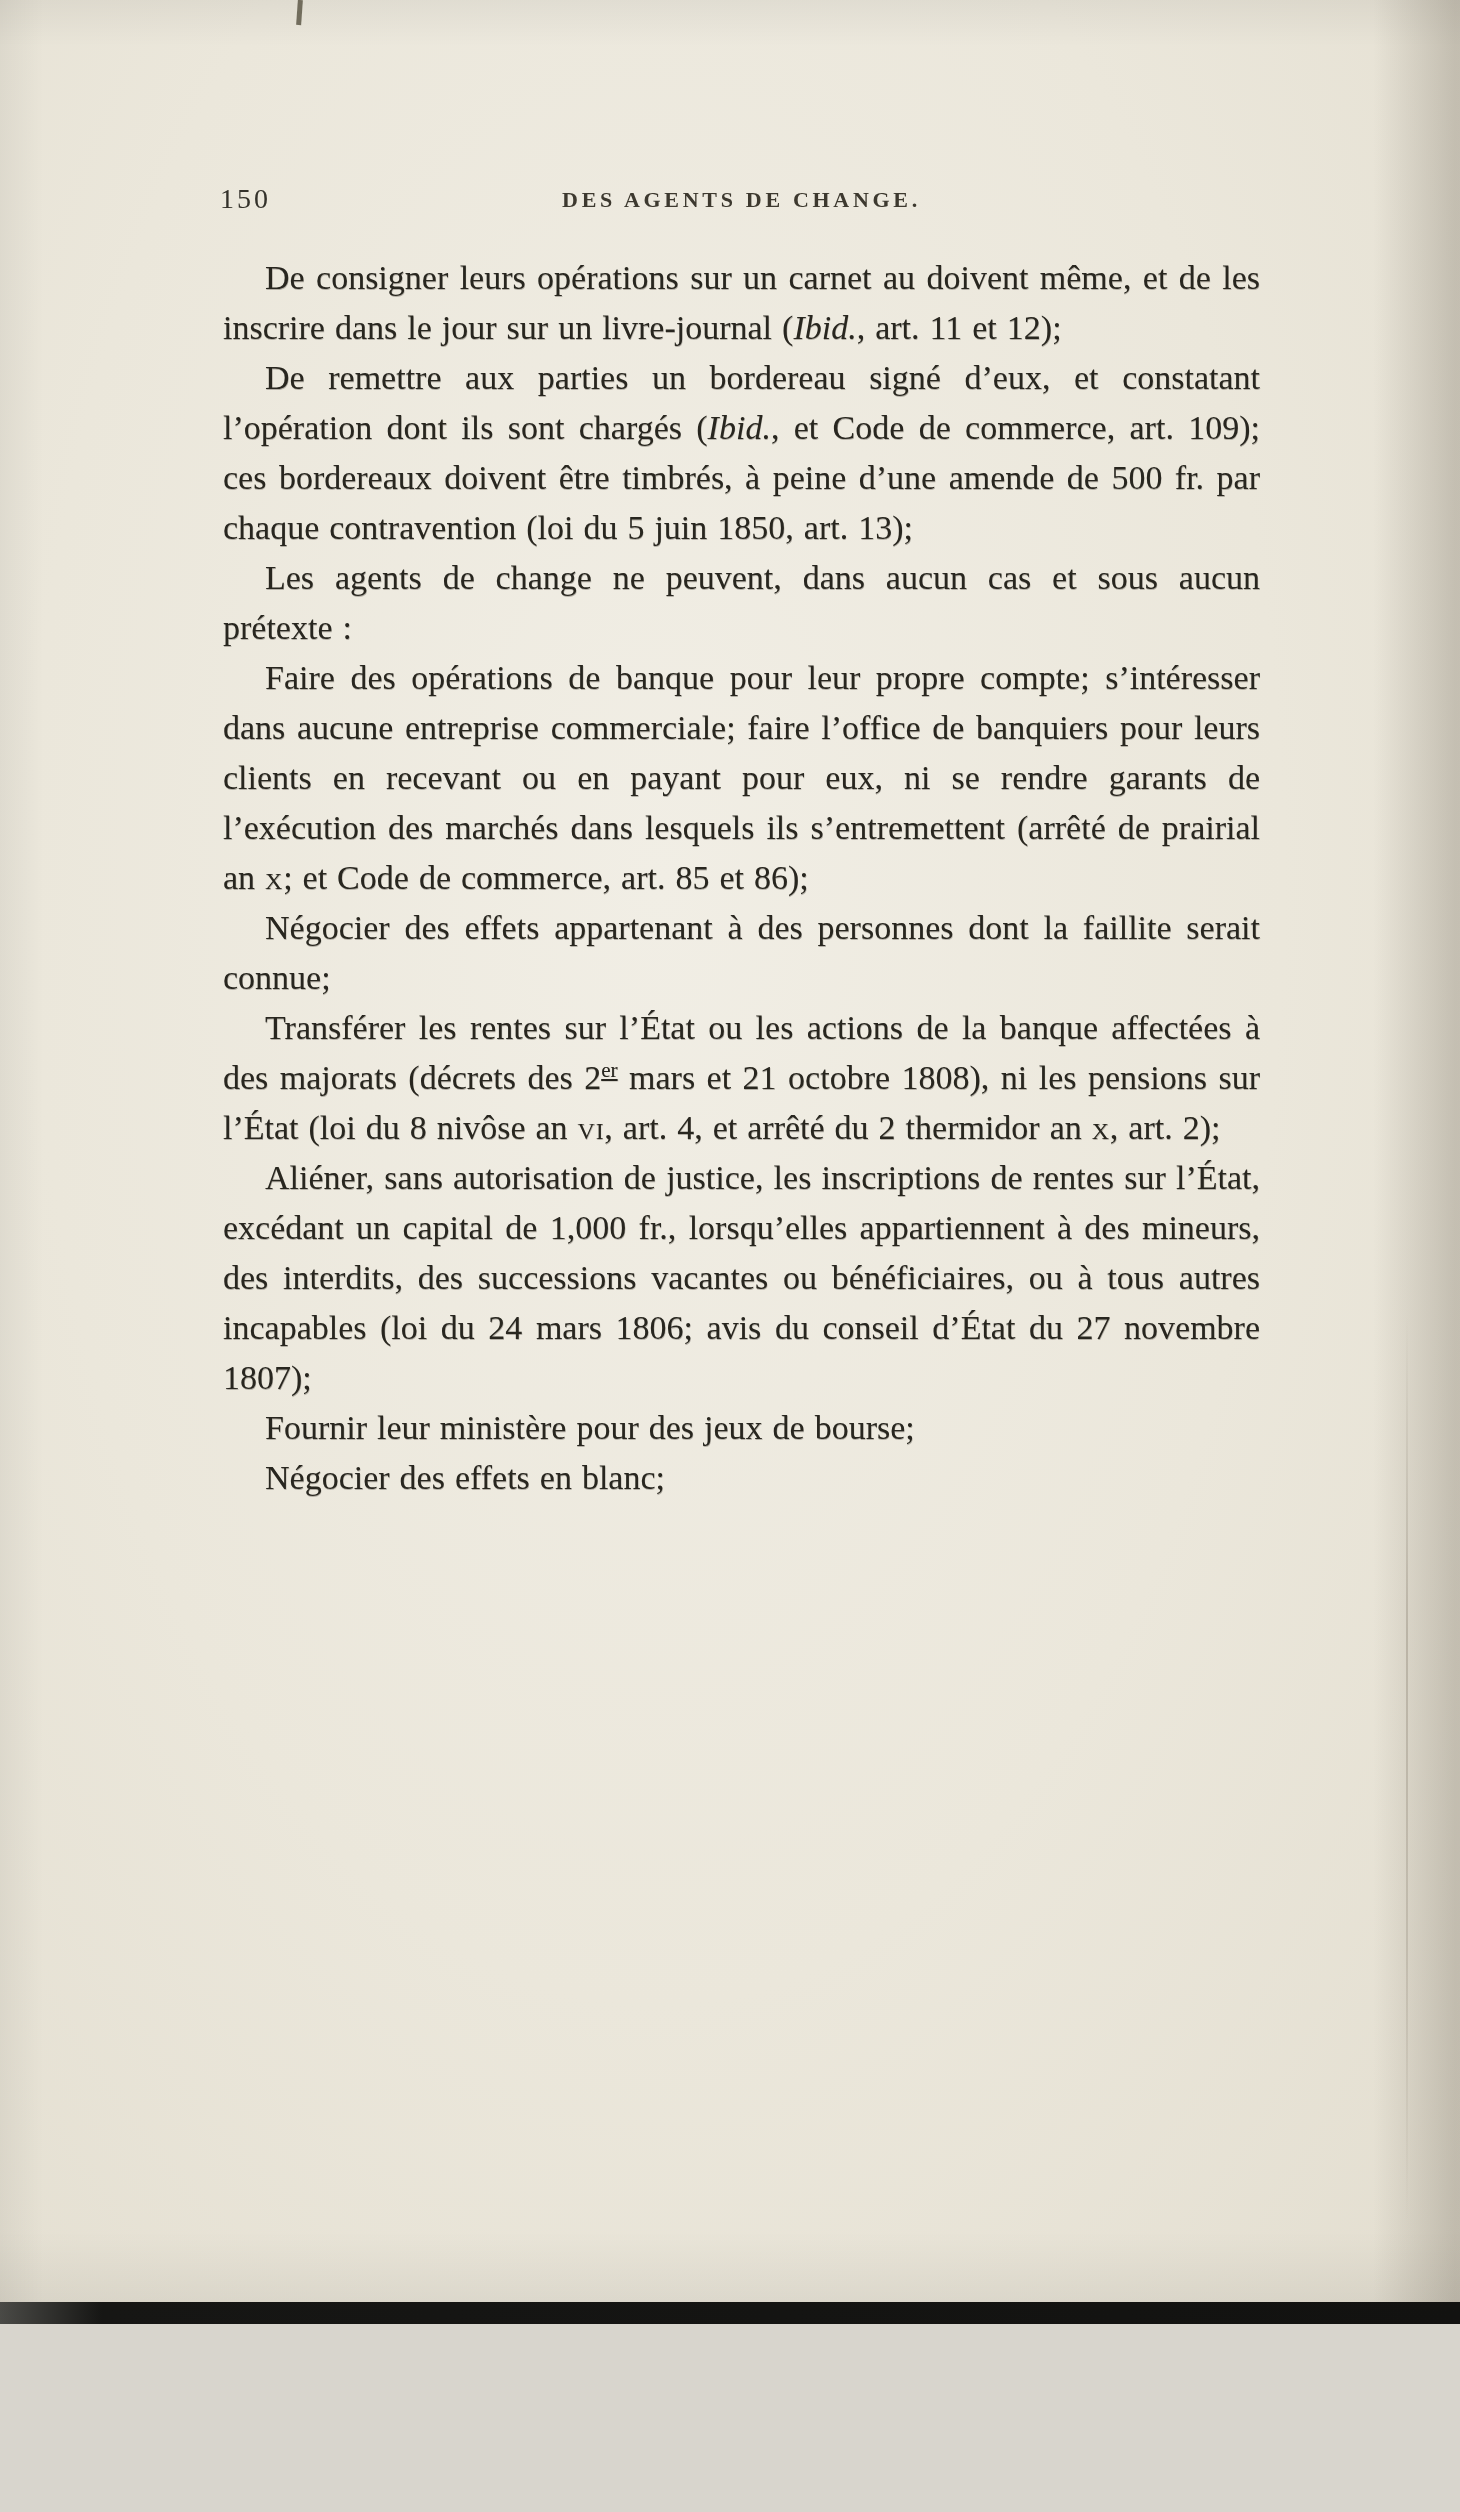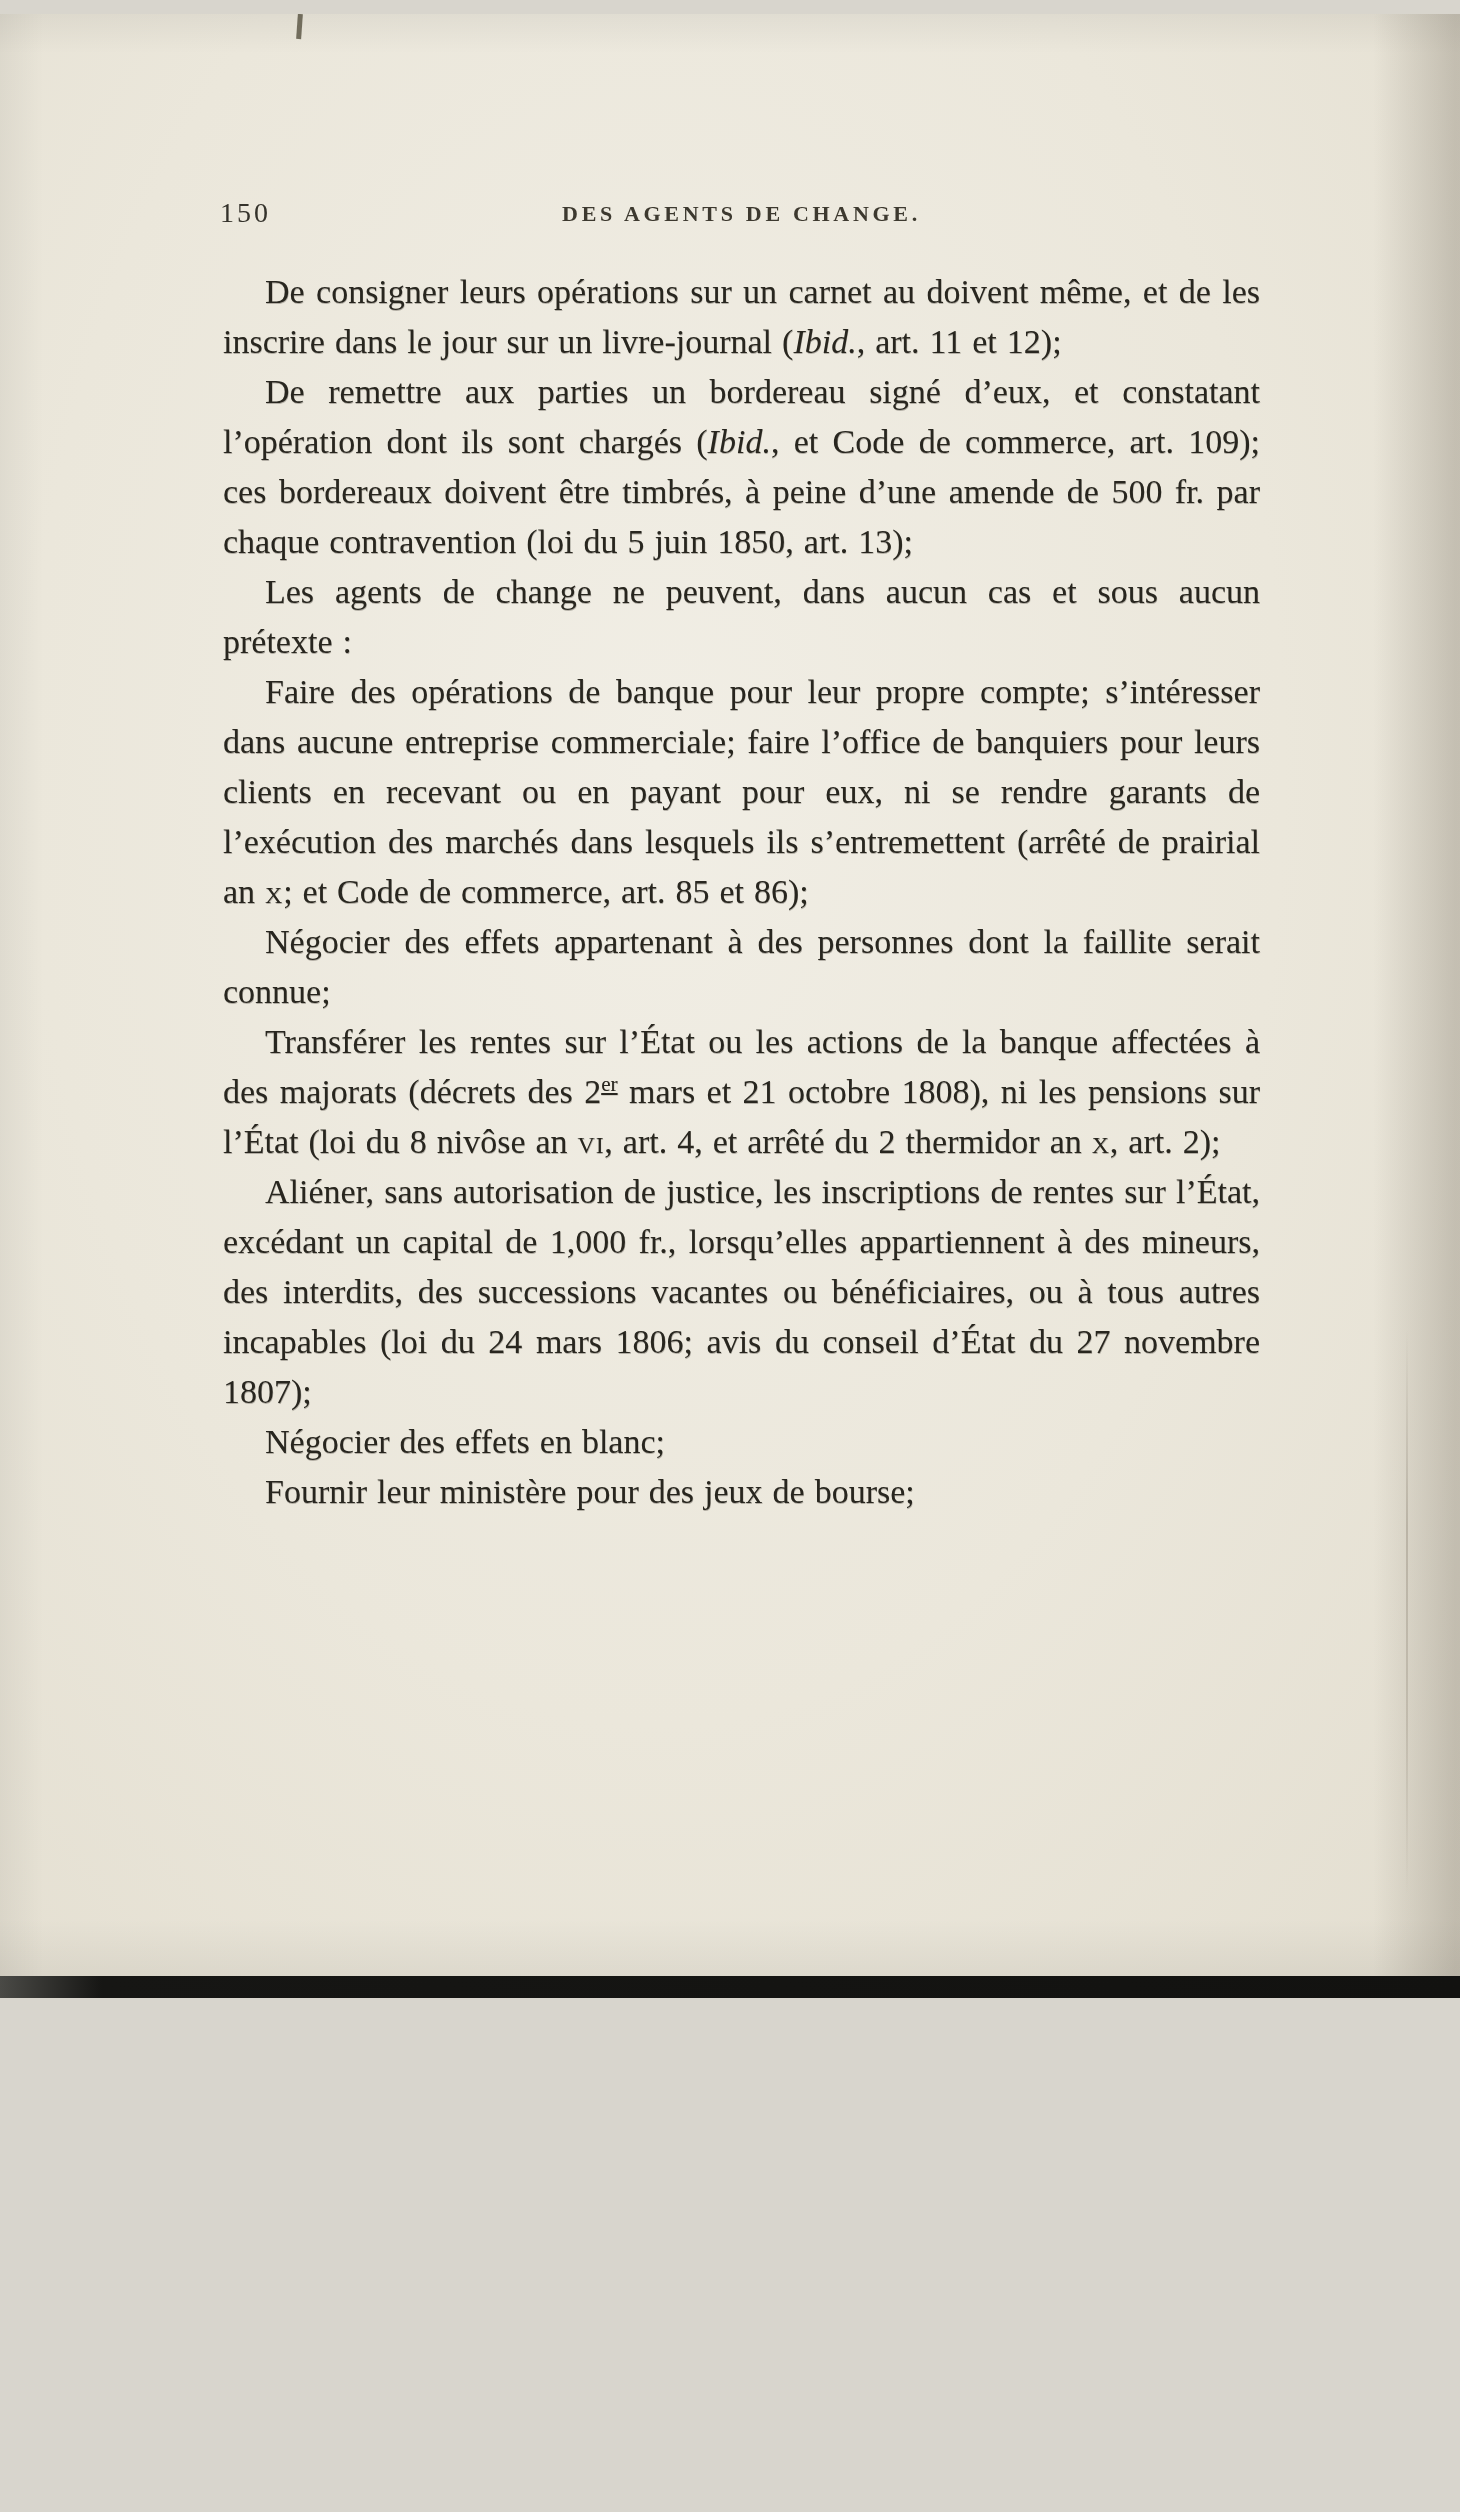--- a/index.html
+++ b/index.html
@@ -4,29 +4,28 @@
 <title>Scanned book page</title>
 <style>
   html, body {
     margin: 0;
     padding: 0;
     background: #d8d5cd;
   }
   .scan {
     position: relative;
     width: 1461px;
-    height: 1984px;
+    height: 2324px;
     overflow: hidden;
     font-family: "Liberation Serif", "DejaVu Serif", serif;
     color: #28261f;
     background:
       linear-gradient(to right, rgba(0,0,0,0.05) 0%, rgba(0,0,0,0) 3%, rgba(0,0,0,0) 94%, rgba(104,96,82,0.28) 99.6%),
       linear-gradient(to bottom, rgba(0,0,0,0.05) 0%, rgba(0,0,0,0) 2%, rgba(0,0,0,0) 96%, rgba(0,0,0,0.07) 100%),
       radial-gradient(ellipse at 45% 38%, #f1eee5 0%, #ebe7db 55%, #e3ded0 100%);
-    margin-top: 14px;
   }
   .bottom-bar {
     position: absolute;
     left: 0; right: 0; bottom: 0;
     height: 22px;
     background: linear-gradient(to right, #4a4a46 0px, #161614 102px, #121210 100%);
   }
   .corner-tick {
     position: absolute;
     left: 297px;
@@ -101,19 +100,19 @@
       <span class="running">DES AGENTS DE CHANGE.</span>
     </div>
 
     <p class="para"><span>De consigner leurs opérations sur un carnet au doivent même, et de les inscrire dans le jour sur un livre-journal (</span><span class="seg-i">Ibid.</span><span>, art. 11 et 12);</span></p>
     <p class="para"><span>De remettre aux parties un bordereau signé d’eux, et constatant l’opération dont ils sont chargés (</span><span class="seg-i">Ibid.</span><span>, et Code de commerce, art. 109); ces bordereaux doivent être timbrés, à peine d’une amende de 500 fr. par chaque contravention (loi du 5 juin 1850, art. 13);</span></p>
     <p class="para"><span>Les agents de change ne peuvent, dans aucun cas et sous aucun prétexte :</span></p>
     <p class="para"><span>Faire des opérations de banque pour leur propre compte; s’intéresser dans aucune entreprise commerciale; faire l’office de banquiers pour leurs clients en recevant ou en payant pour eux, ni se rendre garants de l’exécution des marchés dans lesquels ils s’entremettent (arrêté de prairial an </span><span class="seg-sc">x</span><span>; et Code de commerce, art. 85 et 86);</span></p>
     <p class="para"><span>Négocier des effets appartenant à des personnes dont la faillite serait connue;</span></p>
     <p class="para"><span>Transférer les rentes sur l’État ou les actions de la banque affectées à des majorats (décrets des 2</span><span class="seg-sup">er</span><span> mars et 21 octobre 1808), ni les pensions sur l’État (loi du 8 nivôse an </span><span class="seg-sc">vi</span><span>, art. 4, et arrêté du 2 thermidor an </span><span class="seg-sc">x</span><span>, art. 2);</span></p>
     <p class="para"><span>Aliéner, sans autorisation de justice, les inscriptions de rentes sur l’État, excédant un capital de 1,000 fr., lorsqu’elles appartiennent à des mineurs, des interdits, des successions vacantes ou bénéficiaires, ou à tous autres incapables (loi du 24 mars 1806; avis du conseil d’État du 27 novembre 1807);</span></p>
+    <p class="para"><span>Fournir leur ministère pour des jeux de bourse;</span></p>
     <p class="para"><span>Négocier des effets en blanc;</span></p>
-    <p class="para"><span>Fournir leur ministère pour des jeux de bourse;</span></p>
   </div>
 
   <div class="bottom-bar"></div>
 </div>
 
 
 </body></html>

